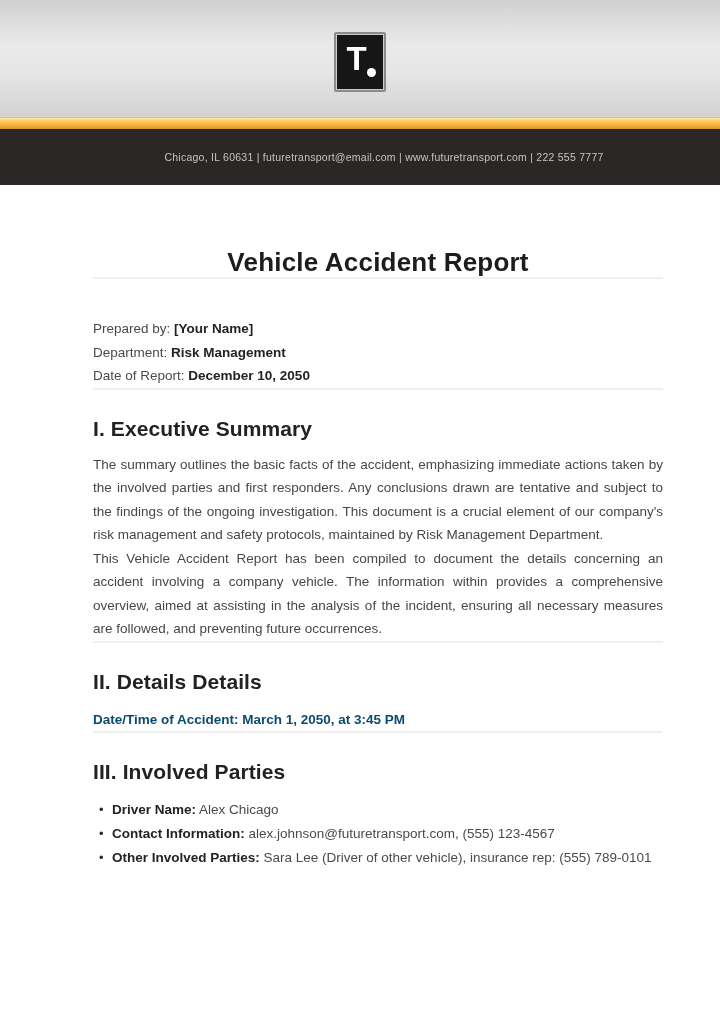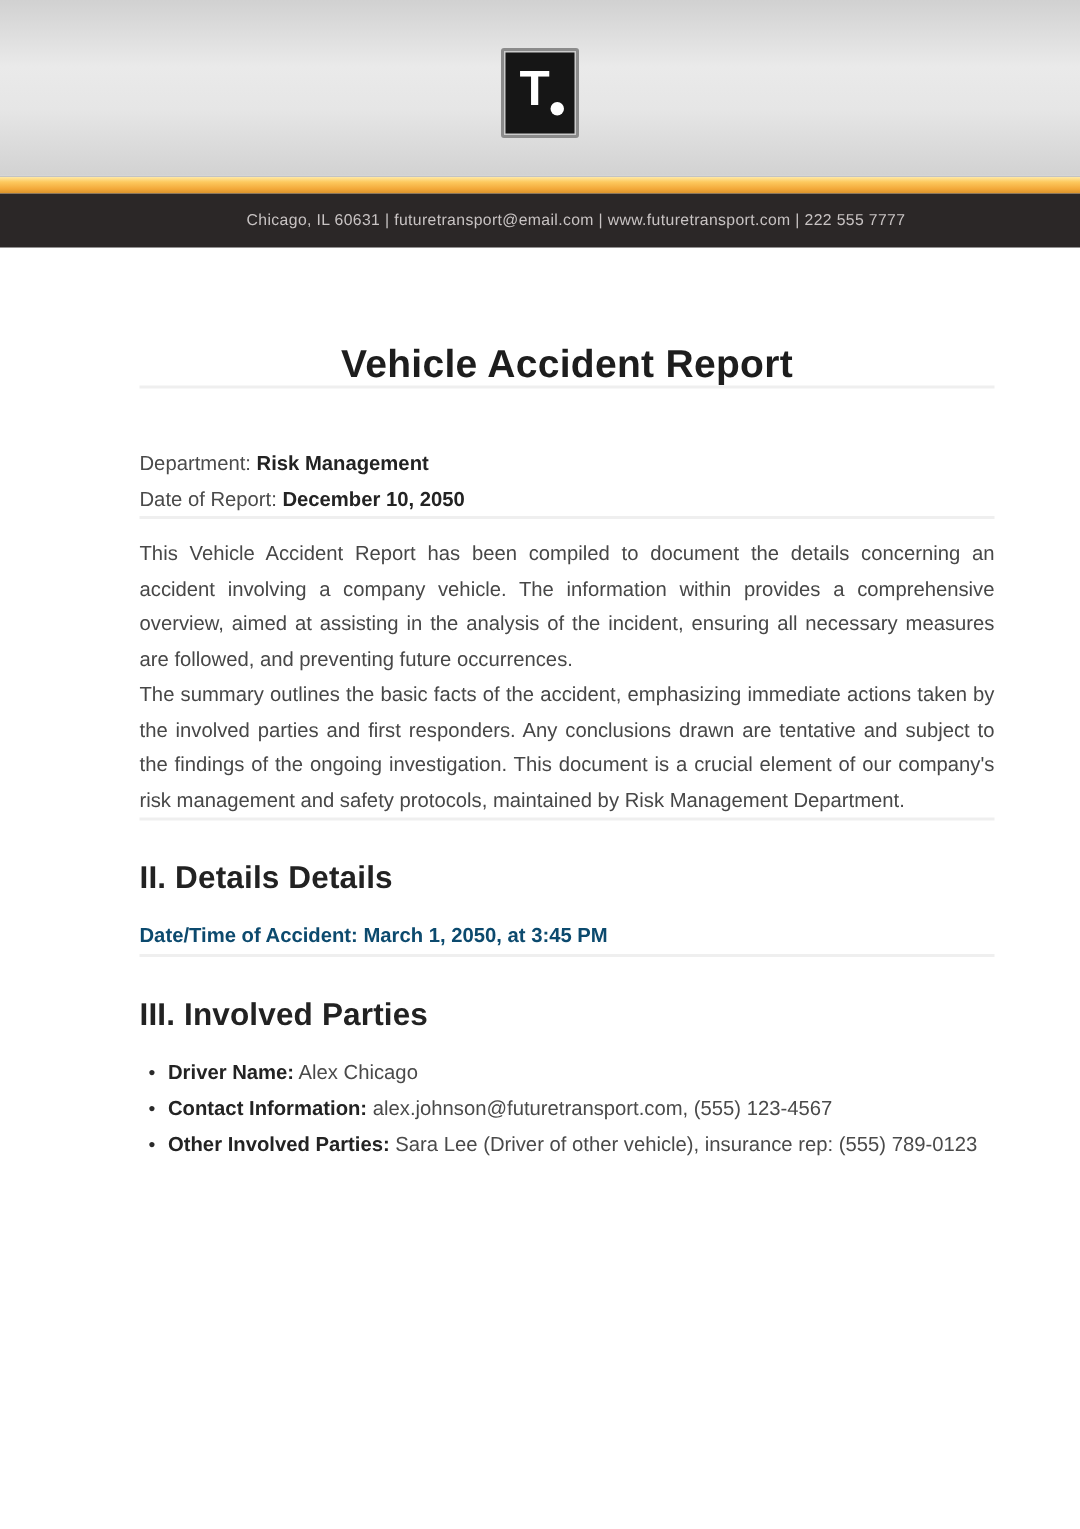--- a/index.html
+++ b/index.html
@@ -54,21 +54,21 @@
     border-radius: 50%;
     background: #ffffff;
     right: 8px;
     bottom: 13px;
   }
   .gold-stripe {
     height: 11px;
     background: linear-gradient(180deg, #ffe9a6 0%, #fdc95e 30%, #f3a93a 72%, #d9922a 100%);
   }
   .contact-bar {
-    height: 36px;
+    height: 56px;
     background: #2b2727;
     display: flex;
     align-items: center;
     justify-content: center;
     padding-left: 48px;
   }
   .contact-bar span {
     color: #c8c3c3;
     font-size: 10.5px;
     letter-spacing: 0.25px;
@@ -173,33 +173,37 @@
   </header>
 
   <main>
 
     <h1 class="doc-title">Vehicle Accident Report</h1>
 
     <hr class="divider divider-title">
 
     <div class="meta-block">
       <div>
+        <span class="meta-label">Prepared by:</span><span class="meta-value"> [Your Name]</span>
+      </div>
+      <div>
         <span class="meta-label">Department:</span><span class="meta-value"> Risk Management</span>
       </div>
       <div>
         <span class="meta-label">Date of Report:</span><span class="meta-value"> December 10, 2050</span>
       </div>
     </div>
 
     <hr class="divider divider-sec">
 
     <section>
+      <h2 class="section-heading">I. Executive Summary</h2>
       <div class="section-body">
+        <p>The summary outlines the basic facts of the accident, emphasizing immediate actions taken by the involved parties and first responders. Any conclusions drawn are tentative and subject to the findings of the ongoing investigation. This document is a crucial element of our company's risk management and safety protocols, maintained by Risk Management Department.</p>
         <p>This Vehicle Accident Report has been compiled to document the details concerning an accident involving a company vehicle. The information within provides a comprehensive overview, aimed at assisting in the analysis of the incident, ensuring all necessary measures are followed, and preventing future occurrences.</p>
-        <p>The summary outlines the basic facts of the accident, emphasizing immediate actions taken by the involved parties and first responders. Any conclusions drawn are tentative and subject to the findings of the ongoing investigation. This document is a crucial element of our company's risk management and safety protocols, maintained by Risk Management Department.</p>
       </div>
     </section>
 
     <hr class="divider divider-sec">
 
     <section>
       <h2 class="section-heading">II. Details Details</h2>
       <div class="bold-lines">
         <p>Date/Time of Accident: March 1, 2050, at 3:45 PM</p>
       </div>
@@ -210,19 +214,19 @@
     <section>
       <h2 class="section-heading">III. Involved Parties</h2>
       <ul class="bullet-list">
         <li>
           <span class="li-label">Driver Name:</span><span> Alex Chicago</span>
         </li>
         <li>
           <span class="li-label">Contact Information:</span><span> alex.johnson@futuretransport.com, (555) 123-4567</span>
         </li>
         <li>
-          <span class="li-label">Other Involved Parties:</span><span> Sara Lee (Driver of other vehicle), insurance rep: (555) 789-0123</span>
+          <span class="li-label">Other Involved Parties:</span><span> Sara Lee (Driver of other vehicle), insurance rep: (555) 789-0101</span>
         </li>
       </ul>
     </section>
 
   </main>
 </div>
 
 </body></html>

